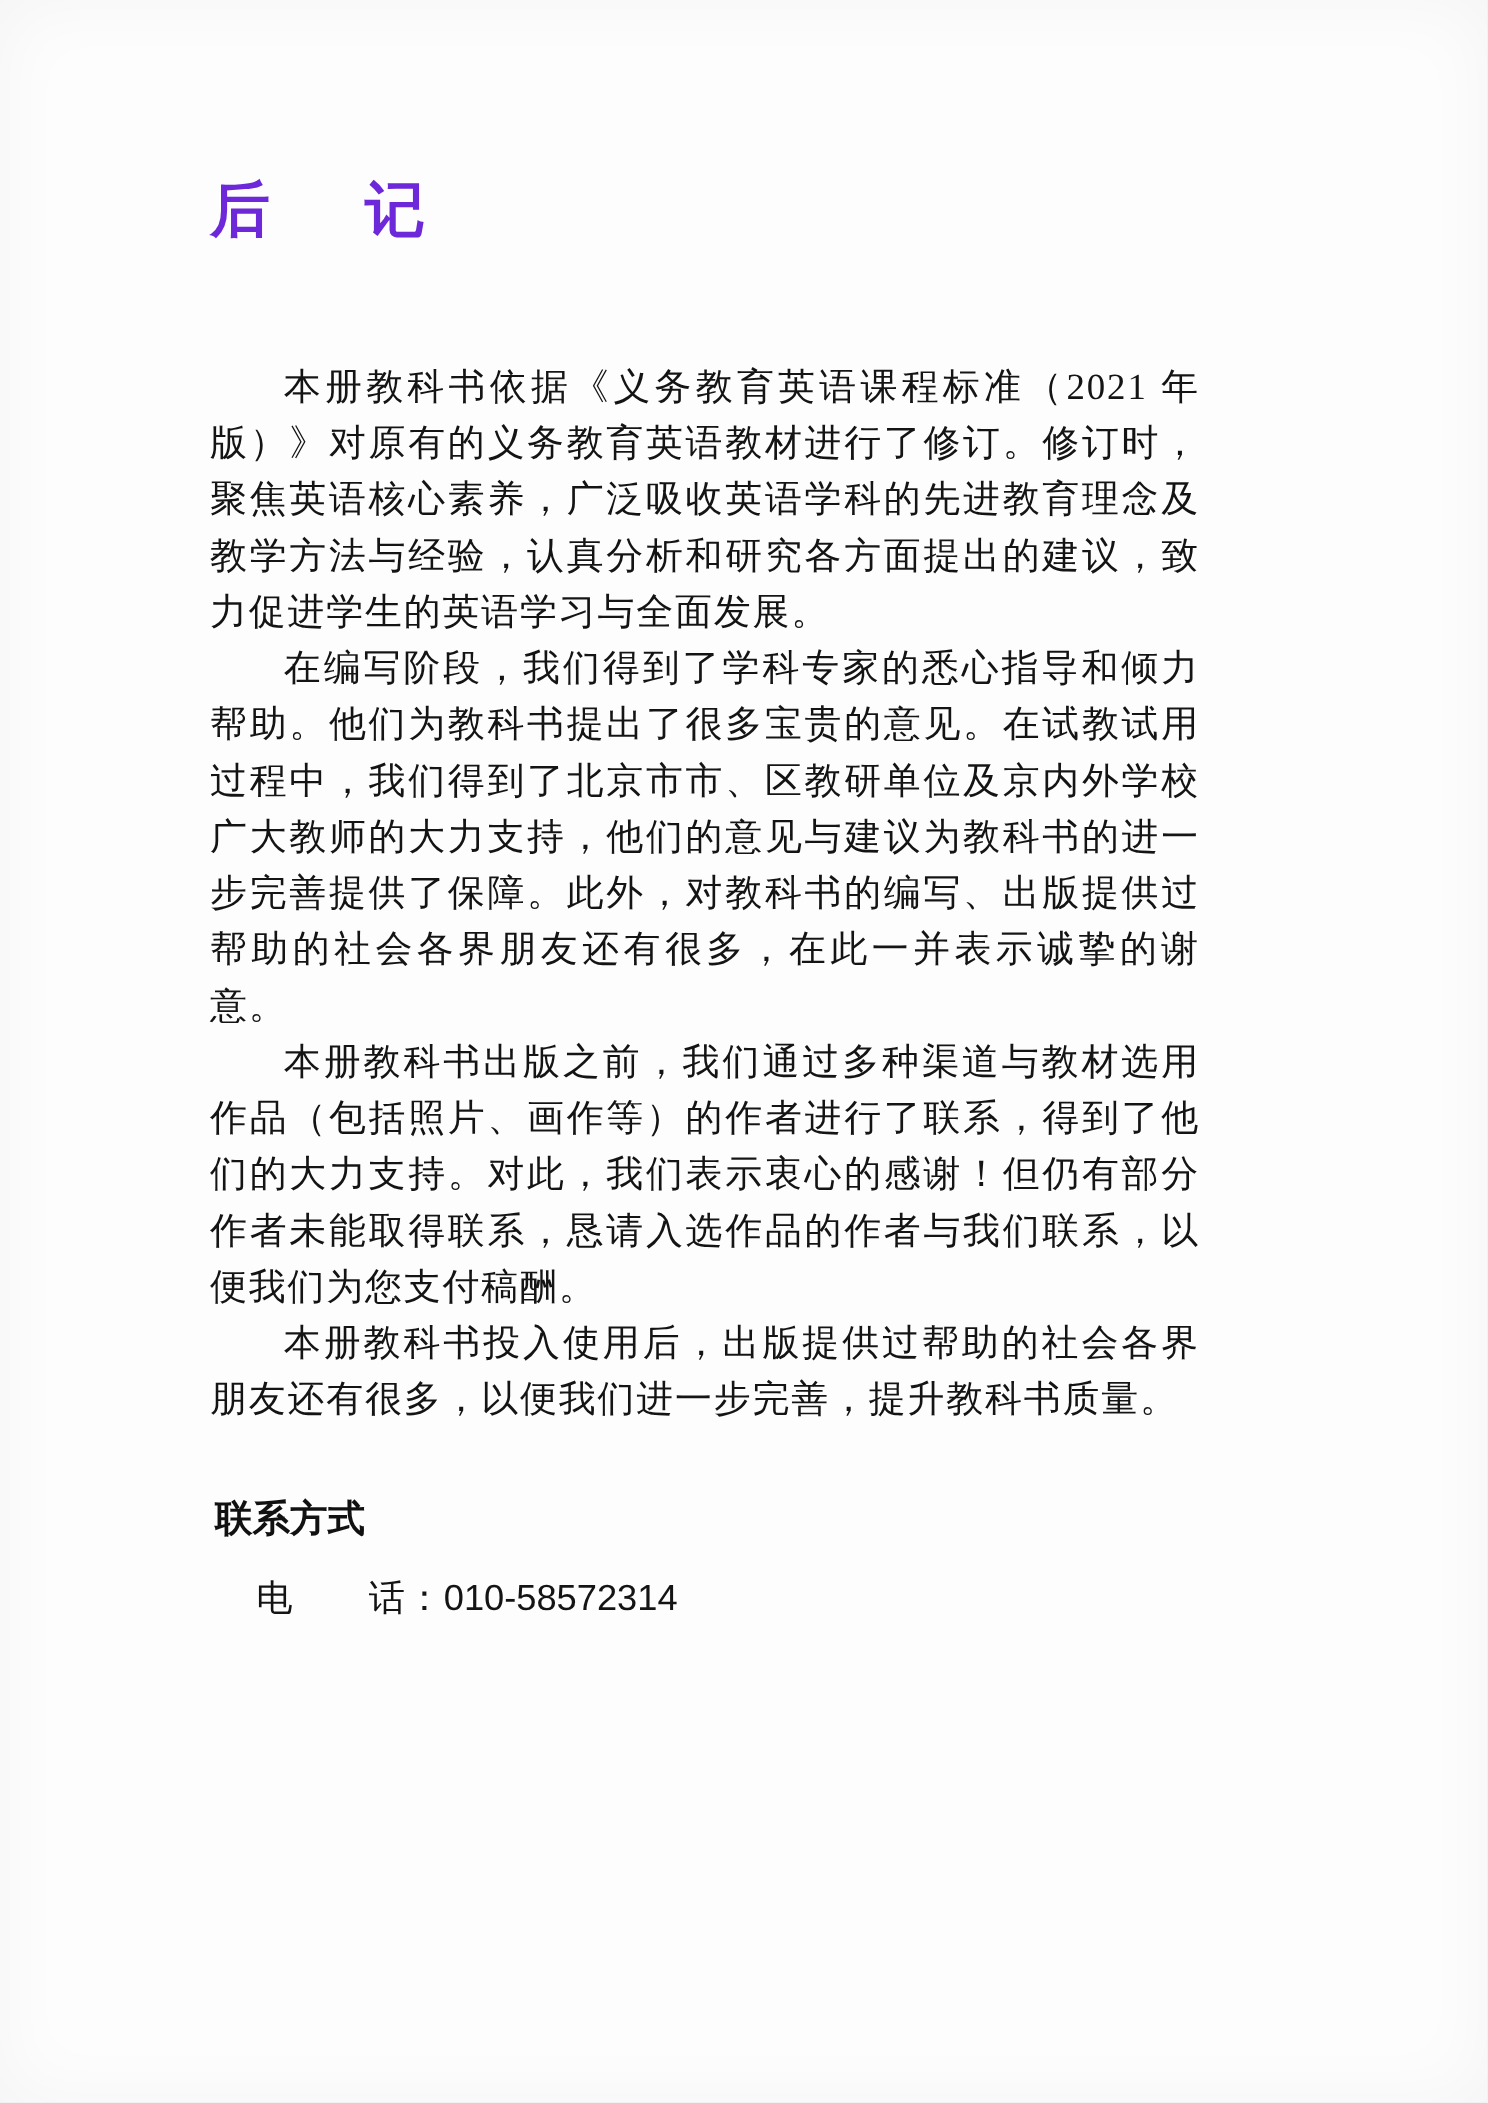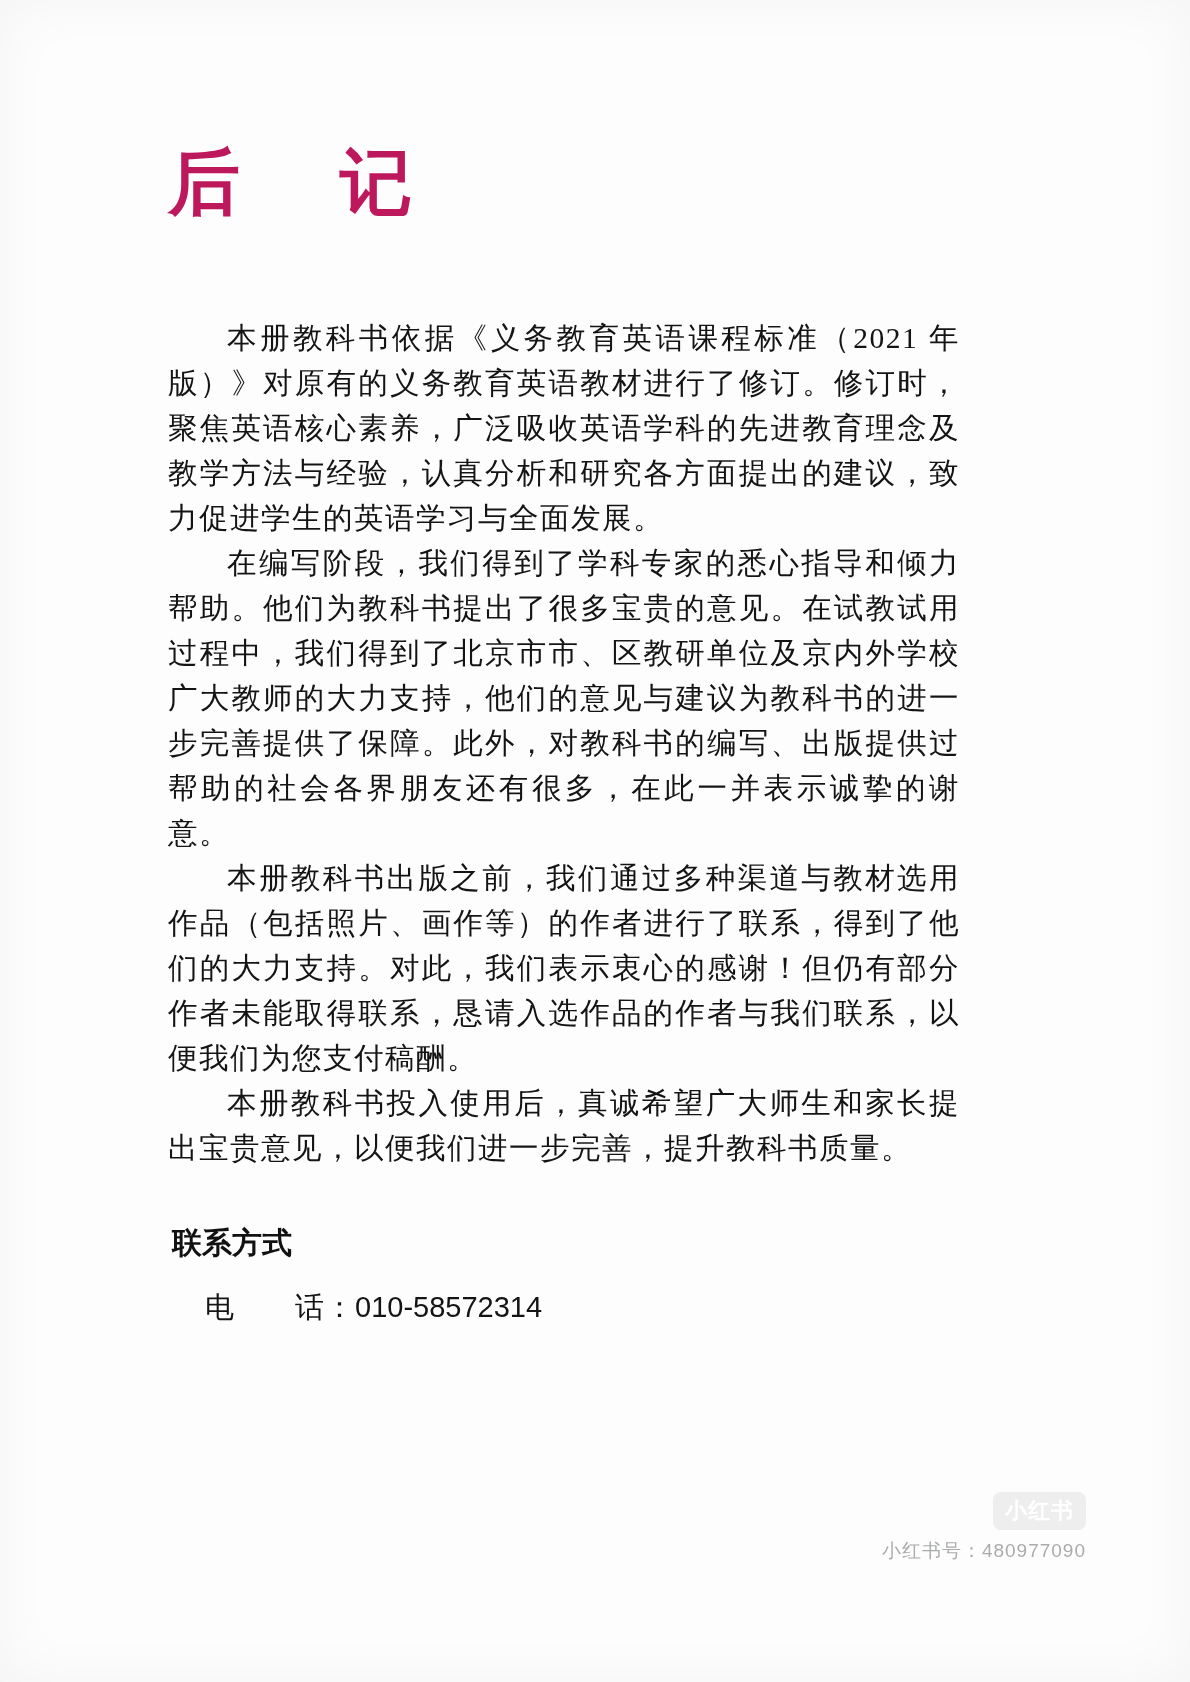--- a/index.html
+++ b/index.html
@@ -18,26 +18,26 @@
     overflow: hidden;
     color: #1a1a1a;
   }
   .content {
     position: absolute;
     left: 168px;
     top: 140px;
     width: 792px;
   }
   .doc-title {
-    font-size: 72px;
+    font-size: 48px;
     font-weight: 700;
     letter-spacing: 14px;
     line-height: 1.2;
     margin: 0 0 90px 0;
-    color: #be185d;
+    color: #6d28d9;
     font-family: "Liberation Serif", serif;
   }
   .body-text p {
     margin: 0;
     font-size: 29.5px;
     line-height: 45px;
     letter-spacing: 1.5px;
     text-indent: 2em;
     text-align: justify;
     color: #141414;
@@ -95,34 +95,28 @@
 <div class="page">
 
   <div class="content">
 
     <h1 class="doc-title">后　记</h1>
 
     <div class="body-text">
       <p>本册教科书依据《义务教育英语课程标准（2021 年版）》对原有的义务教育英语教材进行了修订。修订时，聚焦英语核心素养，广泛吸收英语学科的先进教育理念及教学方法与经验，认真分析和研究各方面提出的建议，致力促进学生的英语学习与全面发展。</p>
       <p>在编写阶段，我们得到了学科专家的悉心指导和倾力帮助。他们为教科书提出了很多宝贵的意见。在试教试用过程中，我们得到了北京市市、区教研单位及京内外学校广大教师的大力支持，他们的意见与建议为教科书的进一步完善提供了保障。此外，对教科书的编写、出版提供过帮助的社会各界朋友还有很多，在此一并表示诚挚的谢意。</p>
       <p>本册教科书出版之前，我们通过多种渠道与教材选用作品（包括照片、画作等）的作者进行了联系，得到了他们的大力支持。对此，我们表示衷心的感谢！但仍有部分作者未能取得联系，恳请入选作品的作者与我们联系，以便我们为您支付稿酬。</p>
-      <p>本册教科书投入使用后，真诚希望广大师生和家长提出宝贵意见，以便我们进一步完善，提升教科书质量。</p>
+      <p>本册教科书投入使用后，出版提供过帮助的社会各界朋友还有很多，以便我们进一步完善，提升教科书质量。</p>
     </div>
 
     <div class="contact">
       <p class="contact-heading">联系方式</p>
 
       <p class="contact-line">
         <span class="label">电　　话：</span><span class="value">010-58572314</span>
       </p>
 
     </div>
 
   </div>
 
-  <div class="watermark">
-    <div>
-      <span class="wm-logo">小红书</span>
-    </div>
-    <div class="wm-id">小红书号：480977090</div>
-  </div>
 
 </div>
 
 </body></html>

